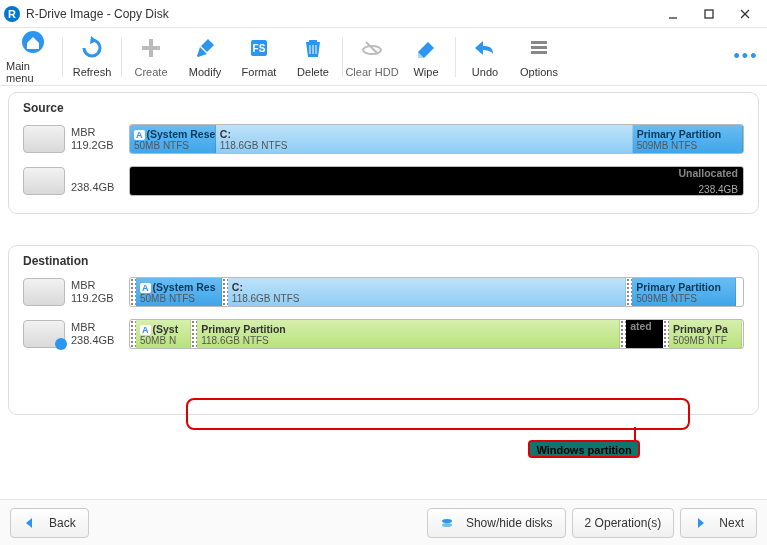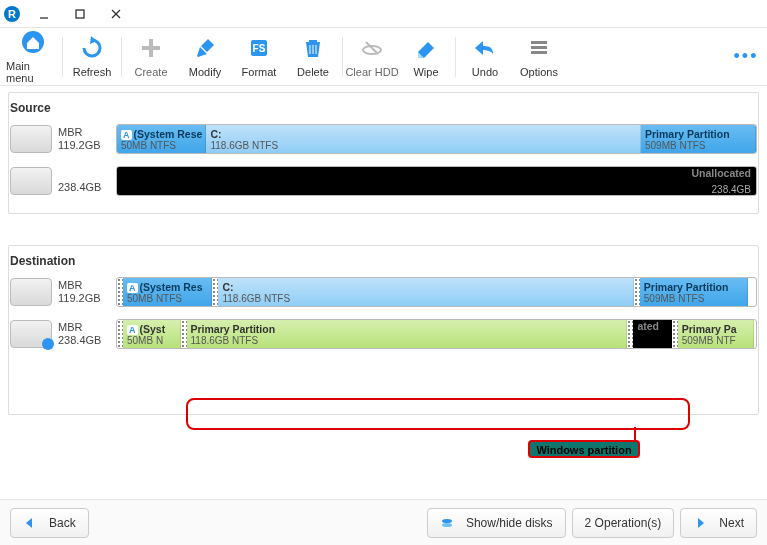--- a/index.html
+++ b/index.html
@@ -9,21 +9,21 @@
 .titlebar .title { flex: 1; font-size: 12px; color: #333; }
 .winbtns { display: flex; }
 .winbtn { width: 36px; height: 26px; display: flex; align-items: center; justify-content: center; font-size: 14px; color: #333; }
 .toolbar { height: 58px; display: flex; align-items: center; padding: 0 6px; border-bottom: 1px solid #e5e5e5; }
 .tbtn { width: 54px; height: 54px; display: flex; flex-direction: column; align-items: center; justify-content: center; gap: 5px; font-size: 11px; color: #666; }
 .tbtn.enabled { color: #333; }
 .tbtn .ticon { width: 26px; height: 26px; display: flex; align-items: center; justify-content: center; }
 .sep { width: 1px; height: 40px; background: #e5e5e5; margin: 0 2px; }
 .spacer { flex: 1; }
 .more { width: 30px; text-align: center; color: #2b95f0; font-size: 18px; letter-spacing: 2px; }
-.panel { margin: 6px 8px; border: 1px solid #ddd; border-radius: 2px; padding: 8px 1px; }
+.panel { margin: 6px 8px; border: 1px solid #ddd; border-radius: 9px; padding: 8px 14px; }
 .panel-title { font-weight: bold; font-size: 12px; color: #333; margin-bottom: 6px; }
 .drow { display: flex; align-items: center; margin-bottom: 6px; height: 36px; }
 .dicon { width: 42px; height: 28px; margin-right: 6px; background: linear-gradient(#f2f2f2,#d9d9d9); border: 1px solid #bbb; border-radius: 4px; position: relative; }
 .dicon.sel::after { content:''; position:absolute; right:-3px; bottom:-3px; width:12px; height:12px; border-radius:50%; background:#2b95f0; }
 .dmeta { width: 54px; font-size: 11px; color: #444; line-height: 1.2; margin-right: 4px; }
 .bar { flex: 1; height: 30px; display: flex; border: 1px solid #bbb; border-radius: 3px; overflow: hidden; position: relative; }
 .part { height: 100%; display: flex; flex-direction: column; justify-content: center; padding: 0 4px; font-size: 10px; overflow: hidden; white-space: nowrap; border-right: 1px solid rgba(0,0,0,0.1); position: relative; }
 .part .pt { font-weight: bold; font-size: 10.5px; }
 .part .ps { font-size: 10px; color: #555; }
 .blue { background: linear-gradient(#bfe2fa,#8fcdf5); }
@@ -43,20 +43,21 @@
 .fbtn .fi { width:14px; height:14px; display:flex; align-items:center; justify-content:center; }
 svg { display:block; }
 .panels-wrap{ height: calc(545px - 28px - 58px - 46px); overflow:hidden;}
 .dest-panel{ height: 170px; margin-top: 31px;}
 </style>
 </head>
 <body>
 
 <div class="titlebar">
   <div class="logo">R</div>
+  <div class="title">R-Drive Image - Copy Disk</div>
   <div class="winbtns">
     <div class="winbtn">
       <svg width="10" height="10">
           <line x1="1" y1="9" x2="9" y2="9" stroke="#333" stroke-width="1.3"></line>
         </svg>
     </div>
     <div class="winbtn">
       <svg width="10" height="10">
           <rect x="1" y="1" width="8" height="8" fill="none" stroke="#333" stroke-width="1.3"></rect>
         </svg>

